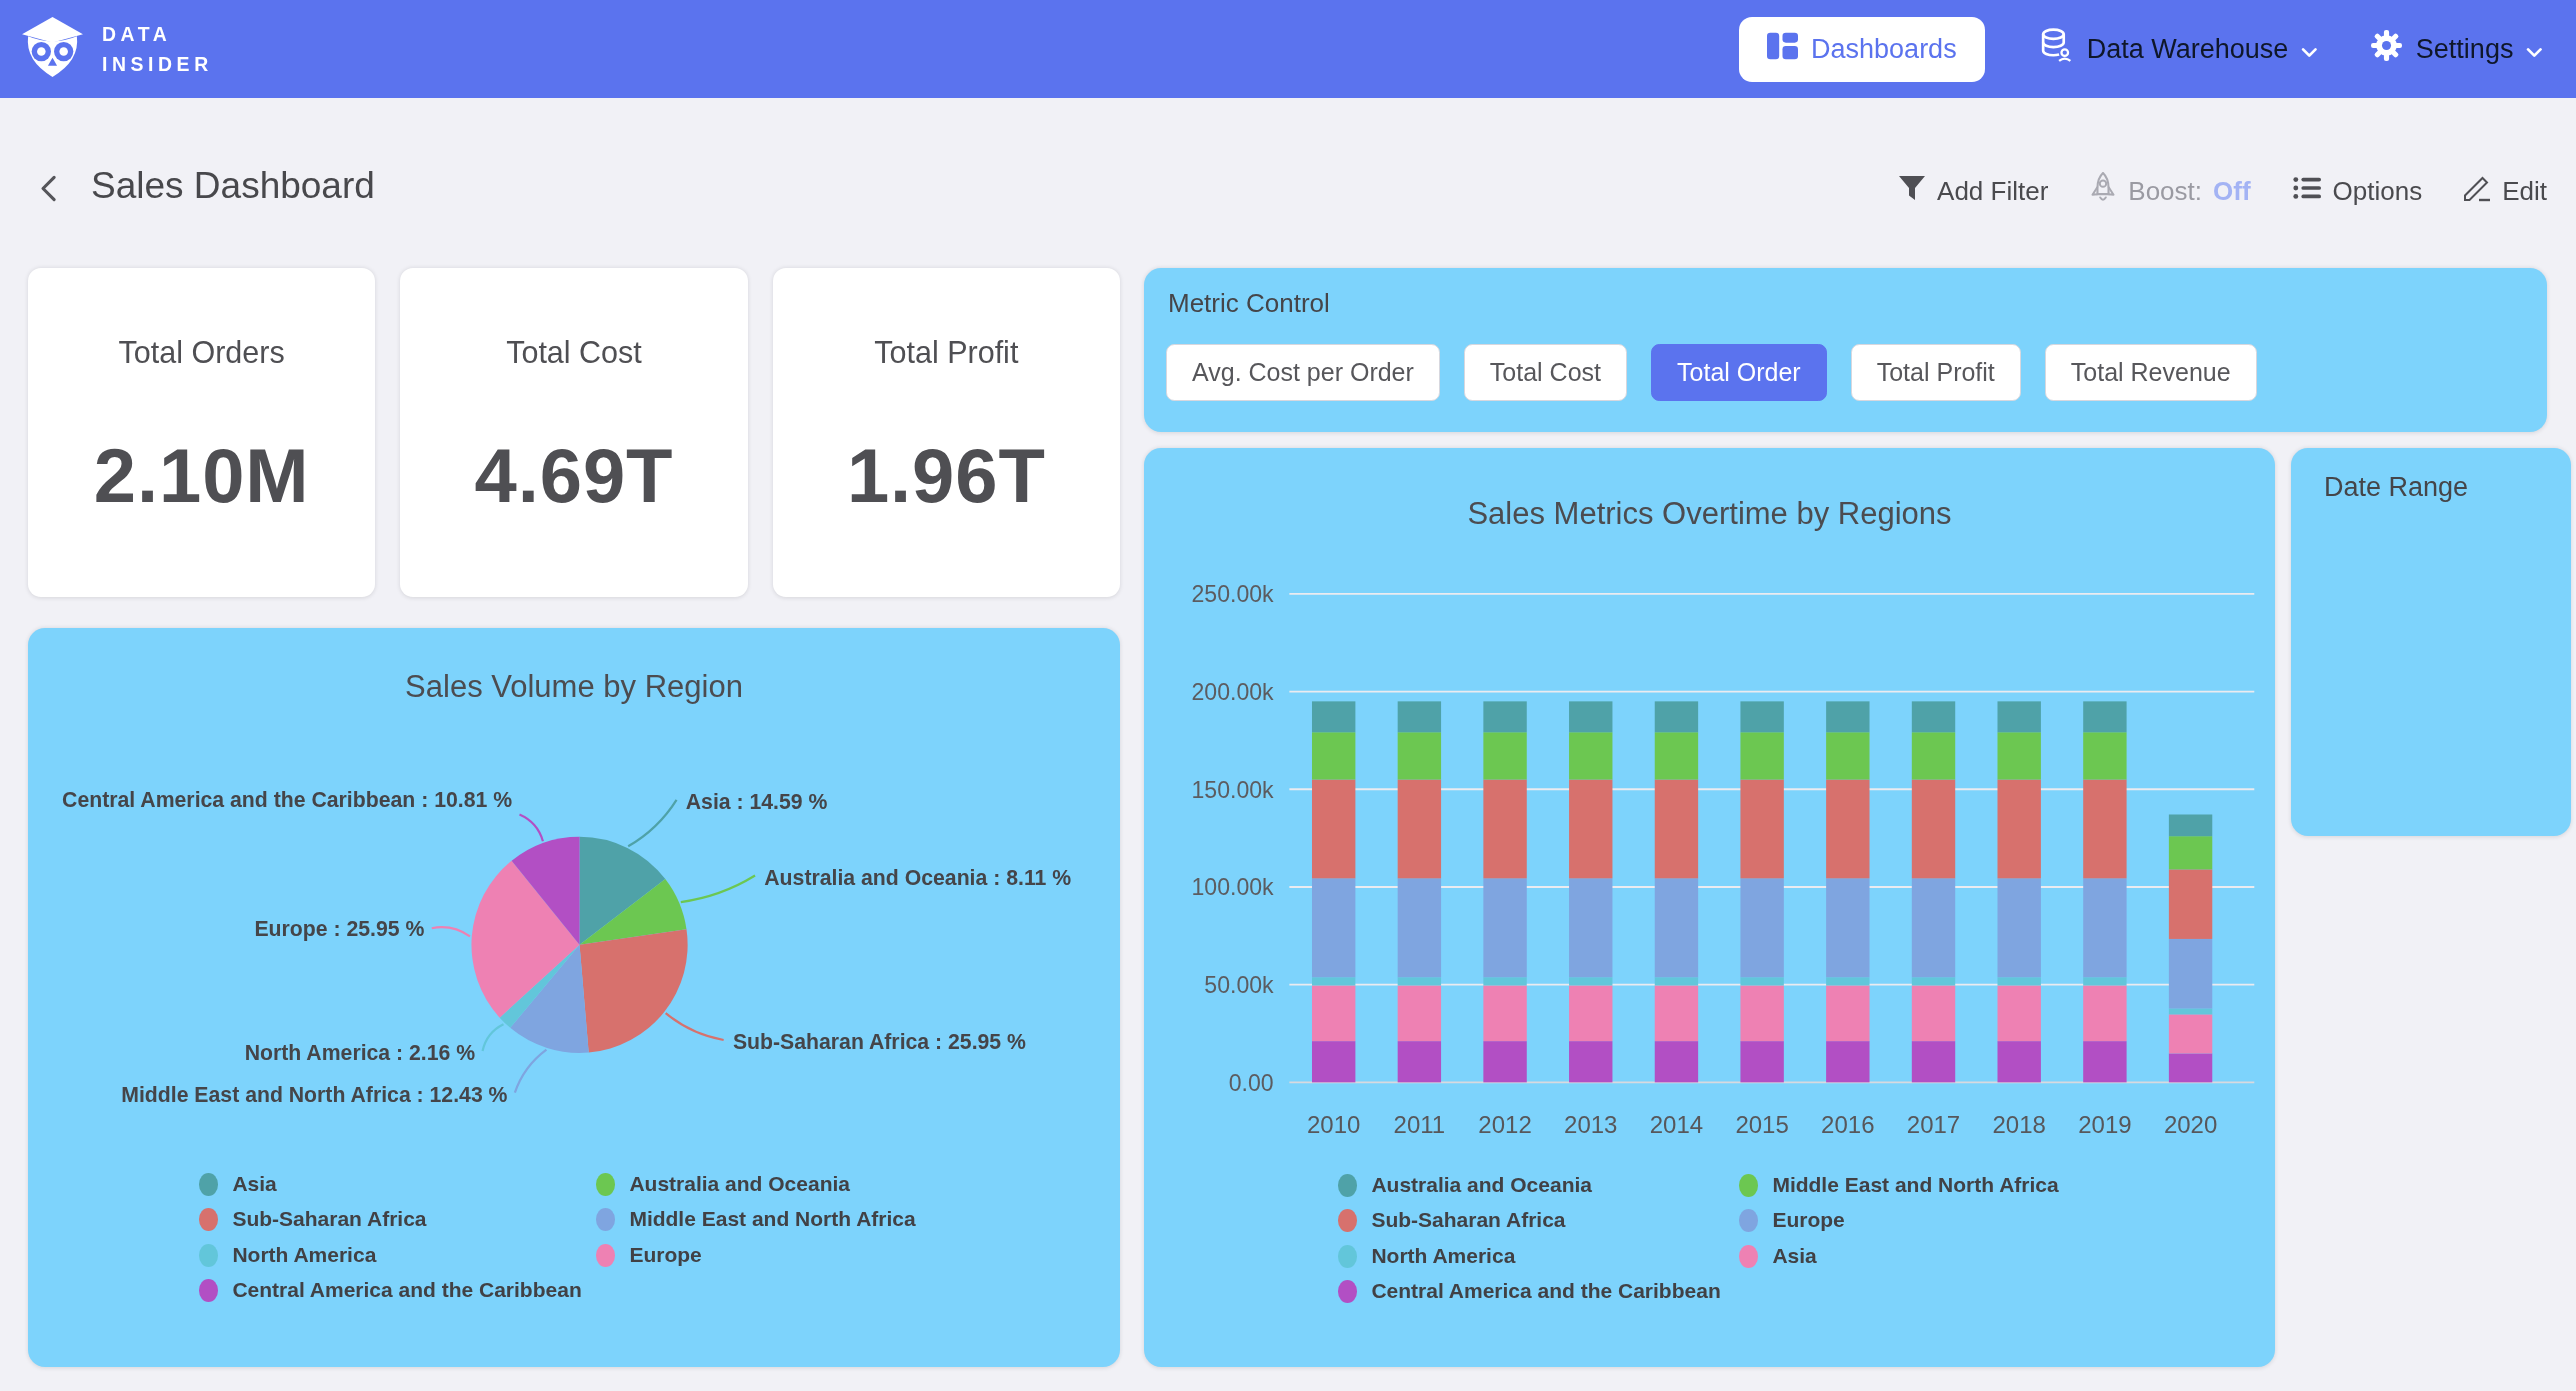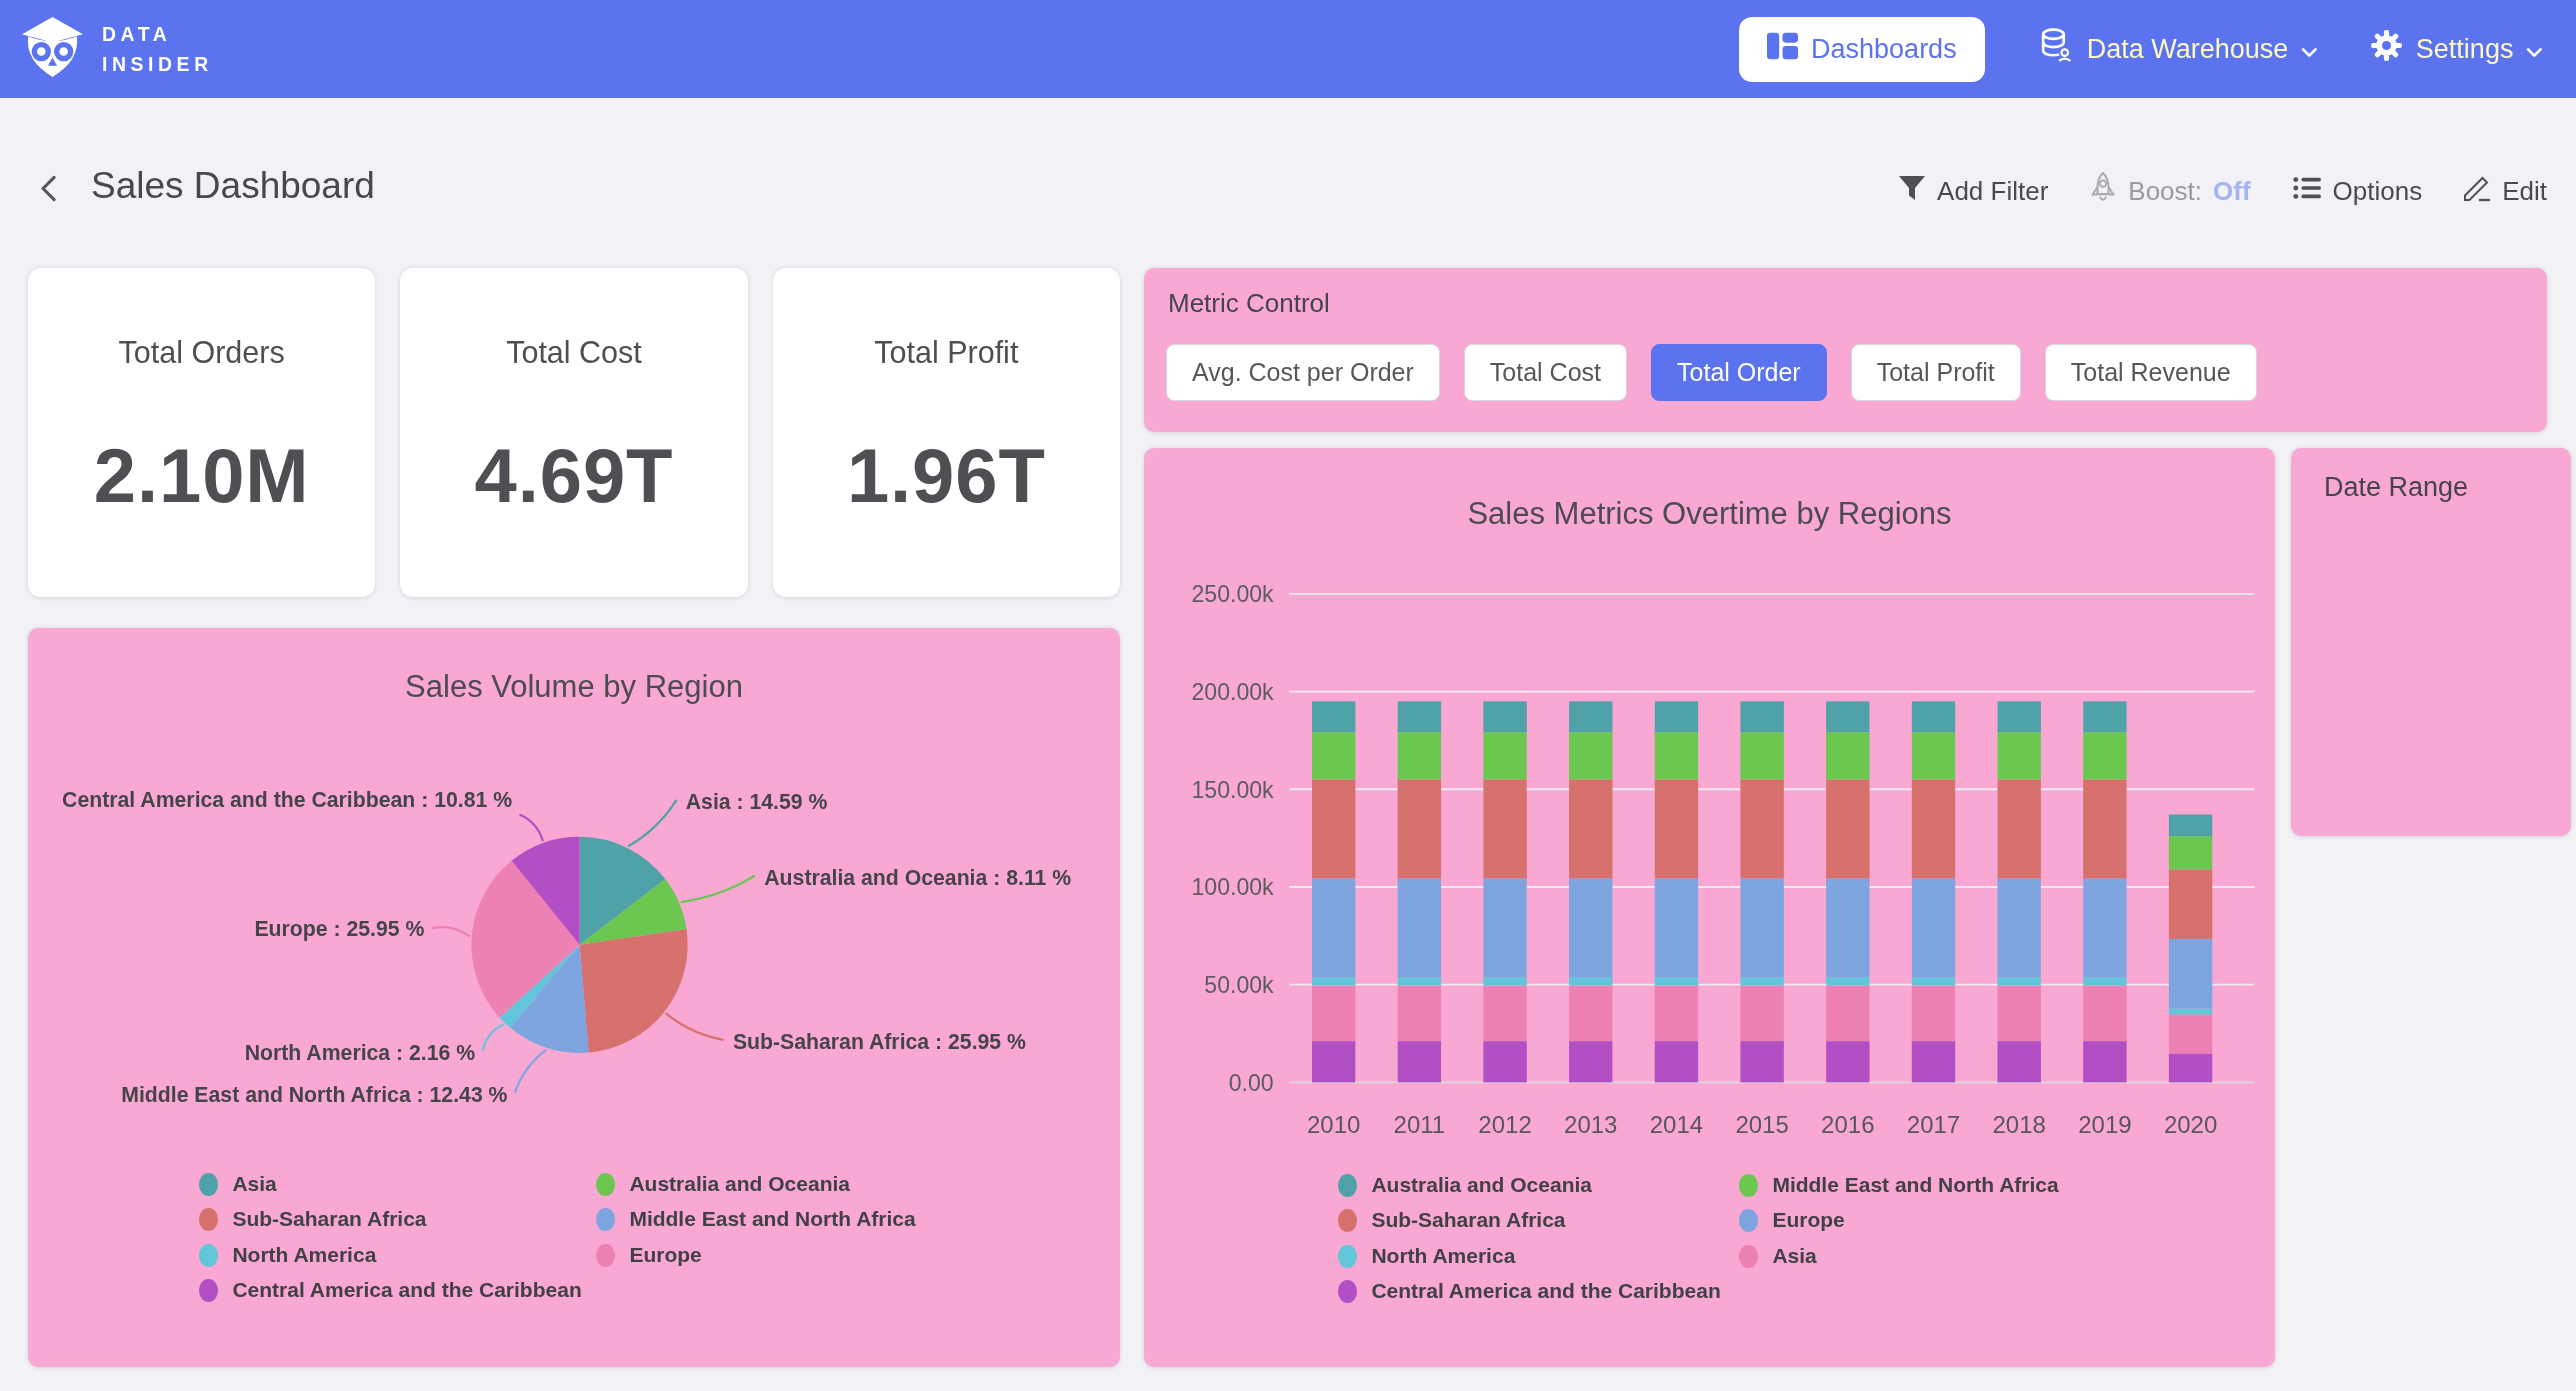--- a/index.html
+++ b/index.html
@@ -3,32 +3,32 @@
 <meta charset="utf-8">
 <style>
   html,body{margin:0;padding:0;}
   .page{position:relative;width:2576px;height:1391px;background:#f1f1f6;overflow:hidden;
         font-family:"Liberation Sans","DejaVu Sans",sans-serif;color:#4a4a4a;}
   
   .header{position:absolute;left:0;top:0;width:2576px;height:98px;background:#5b73ee;}
   .brand{position:absolute;left:20.3px;top:15px;display:flex;align-items:center;gap:16.6px;}
   .brand-text{color:#fff;font-weight:bold;font-size:19.4px;letter-spacing:4.6px;line-height:30px;}
   .nav{position:absolute;right:33px;top:0;height:98px;display:flex;align-items:center;gap:52px;}
-  .nav-item{display:flex;align-items:center;gap:13px;color:#fef9c3;font-size:27px;cursor:pointer;}
+  .nav-item{display:flex;align-items:center;gap:13px;color:#0f172a;font-size:27px;cursor:pointer;}
   .nav-pill{background:#fff;color:#5b73ee;border-radius:13px;height:65px;padding:0 28px;}
   
   .titlebar{position:absolute;left:0;top:139px;width:2576px;height:102px;}
   .back-btn{position:absolute;left:31px;top:31px;width:37px;height:37px;cursor:pointer;}
   .page-title{position:absolute;left:91px;top:26px;font-size:37px;color:#48484c;}
   .tb-actions{position:absolute;right:29px;top:33px;display:flex;align-items:center;gap:41px;}
   .tb-item{display:flex;align-items:center;gap:11px;font-size:26px;color:#4a4a4e;cursor:pointer;}
   .muted{color:#9a9aa2;}
   .boost-off{color:#a3b3f4;font-weight:bold;}
   
-  .card{position:absolute;background:#f9a8d4;border-radius:10px;box-shadow:0 0.9px 4.6px rgba(32,33,36,.13);}
+  .card{position:absolute;background:#7dd3fc;border-radius:17px;box-shadow:0 0.9px 4.6px rgba(32,33,36,.13);}
   .metric-row{position:absolute;left:28px;top:268px;width:1092px;height:329px;display:flex;gap:25px;}
   .metric-card{position:relative;flex:1;background:#fff;border-radius:13px;box-shadow:0 0.9px 4.6px rgba(32,33,36,.13);}
   .metric-title{position:absolute;top:67px;width:100%;text-align:center;font-size:30.5px;color:#4f4f53;}
   .metric-value{position:absolute;top:164px;width:100%;text-align:center;font-size:76px;font-weight:700;color:#4f4f53;letter-spacing:0.9px;}
   .mc-card{left:1144px;top:268px;width:1403px;height:164px;}
   .mc-label{position:absolute;left:24px;top:20.3px;font-size:26px;color:#454549;}
   .mc-row{position:absolute;left:22px;top:76px;display:flex;gap:24px;}
   .pill-btn{height:57px;display:flex;align-items:center;justify-content:center;padding:0 25px;
             background:#fff;border:1.8px solid #d7d7de;border-radius:8.3px;font-size:25px;color:#57575b;cursor:pointer;
             font-family:"Liberation Sans","DejaVu Sans",sans-serif;}

